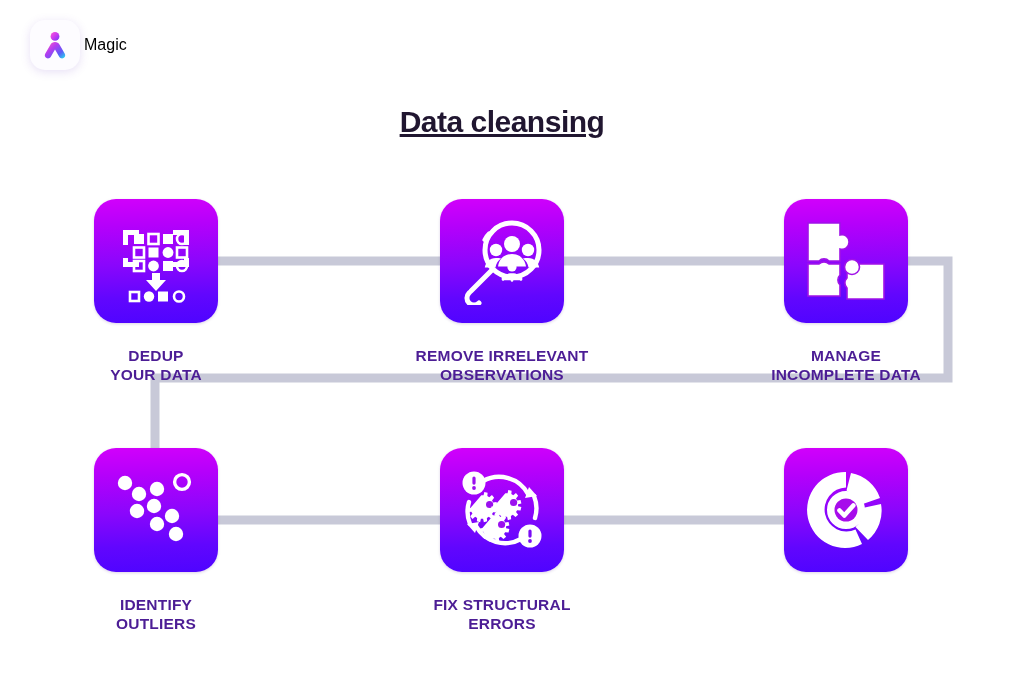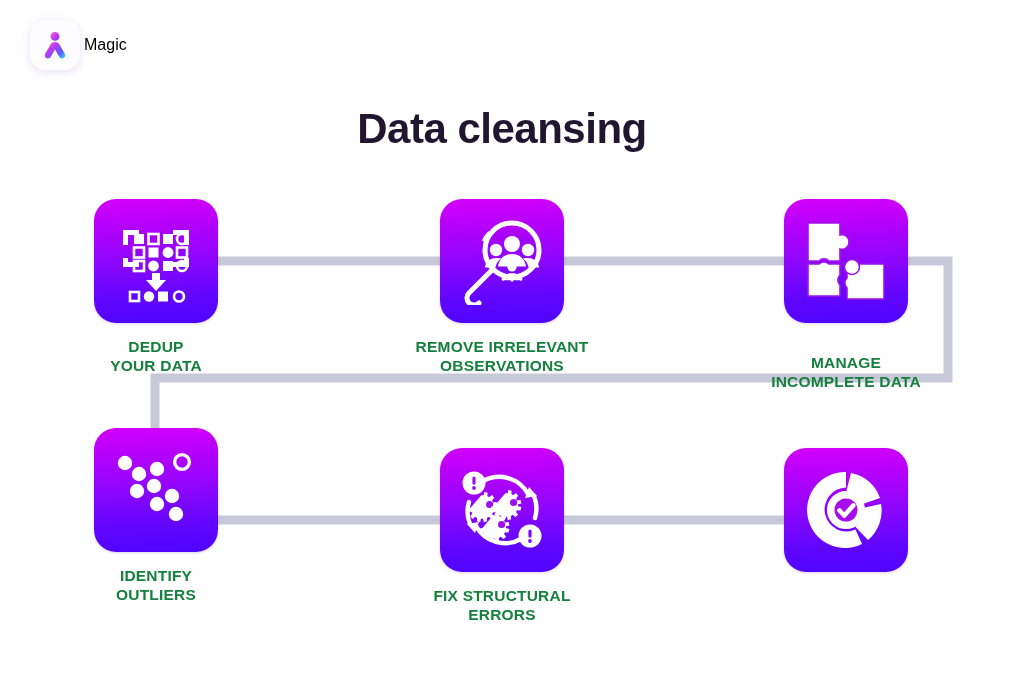--- a/index.html
+++ b/index.html
@@ -36,24 +36,25 @@
     justify-content: center;
   }
 
   
   #page-title {
     position: absolute;
     left: 0;
     top: 105px;
     width: 1004px;
     text-align: center;
-    font-size: 42px;
+    font-size: 30px;
     font-weight: 700;
     letter-spacing: -.5px;
     color: #201630;
+    text-decoration: underline;
   }
 
   
   #connectors {
     position: absolute;
     left: 0;
     top: 0;
     width: 1024px;
     height: 683px;
   }
@@ -71,35 +72,35 @@
     height: 124px;
     border-radius: 22px;
     background: linear-gradient(178deg, #d200fb 0%, #b400fb 22%, #8a06fc 52%, #6106fe 78%, #4e04ff 100%);
     display: flex;
     align-items: center;
     justify-content: center;
     box-shadow: 0 1px 3px rgba(60,0,120,.18);
   }
   .tile svg { display: block; }
   .node-label {
-    margin-top: 15px;
+    margin-top: 24px;
     text-align: center;
     font-size: 15.5px;
     font-weight: 700;
     line-height: 1.22;
     letter-spacing: .2px;
-    color: #15803d;
+    color: #4c1d95;
     white-space: pre-line;
   }
 
   
   #node-dedup     { left: 31px;  top: 199px; }
   #node-remove    { left: 377px; top: 199px; }
-  #node-manage    { left: 721px; top: 199px; gap: 16px; }
-  #node-outliers  { left: 31px;  top: 428px; }
+  #node-manage    { left: 721px; top: 199px; }
+  #node-outliers  { left: 31px;  top: 448px; }
   #node-fix       { left: 377px; top: 448px; }
   #node-validate  { left: 721px; top: 448px; }
 </style>
 </head>
 <body>
 
 <div id="brand">
   <div id="brand-mark">
     <svg width="30" height="30" viewBox="0 0 30 30" aria-hidden="true">
       <defs>

